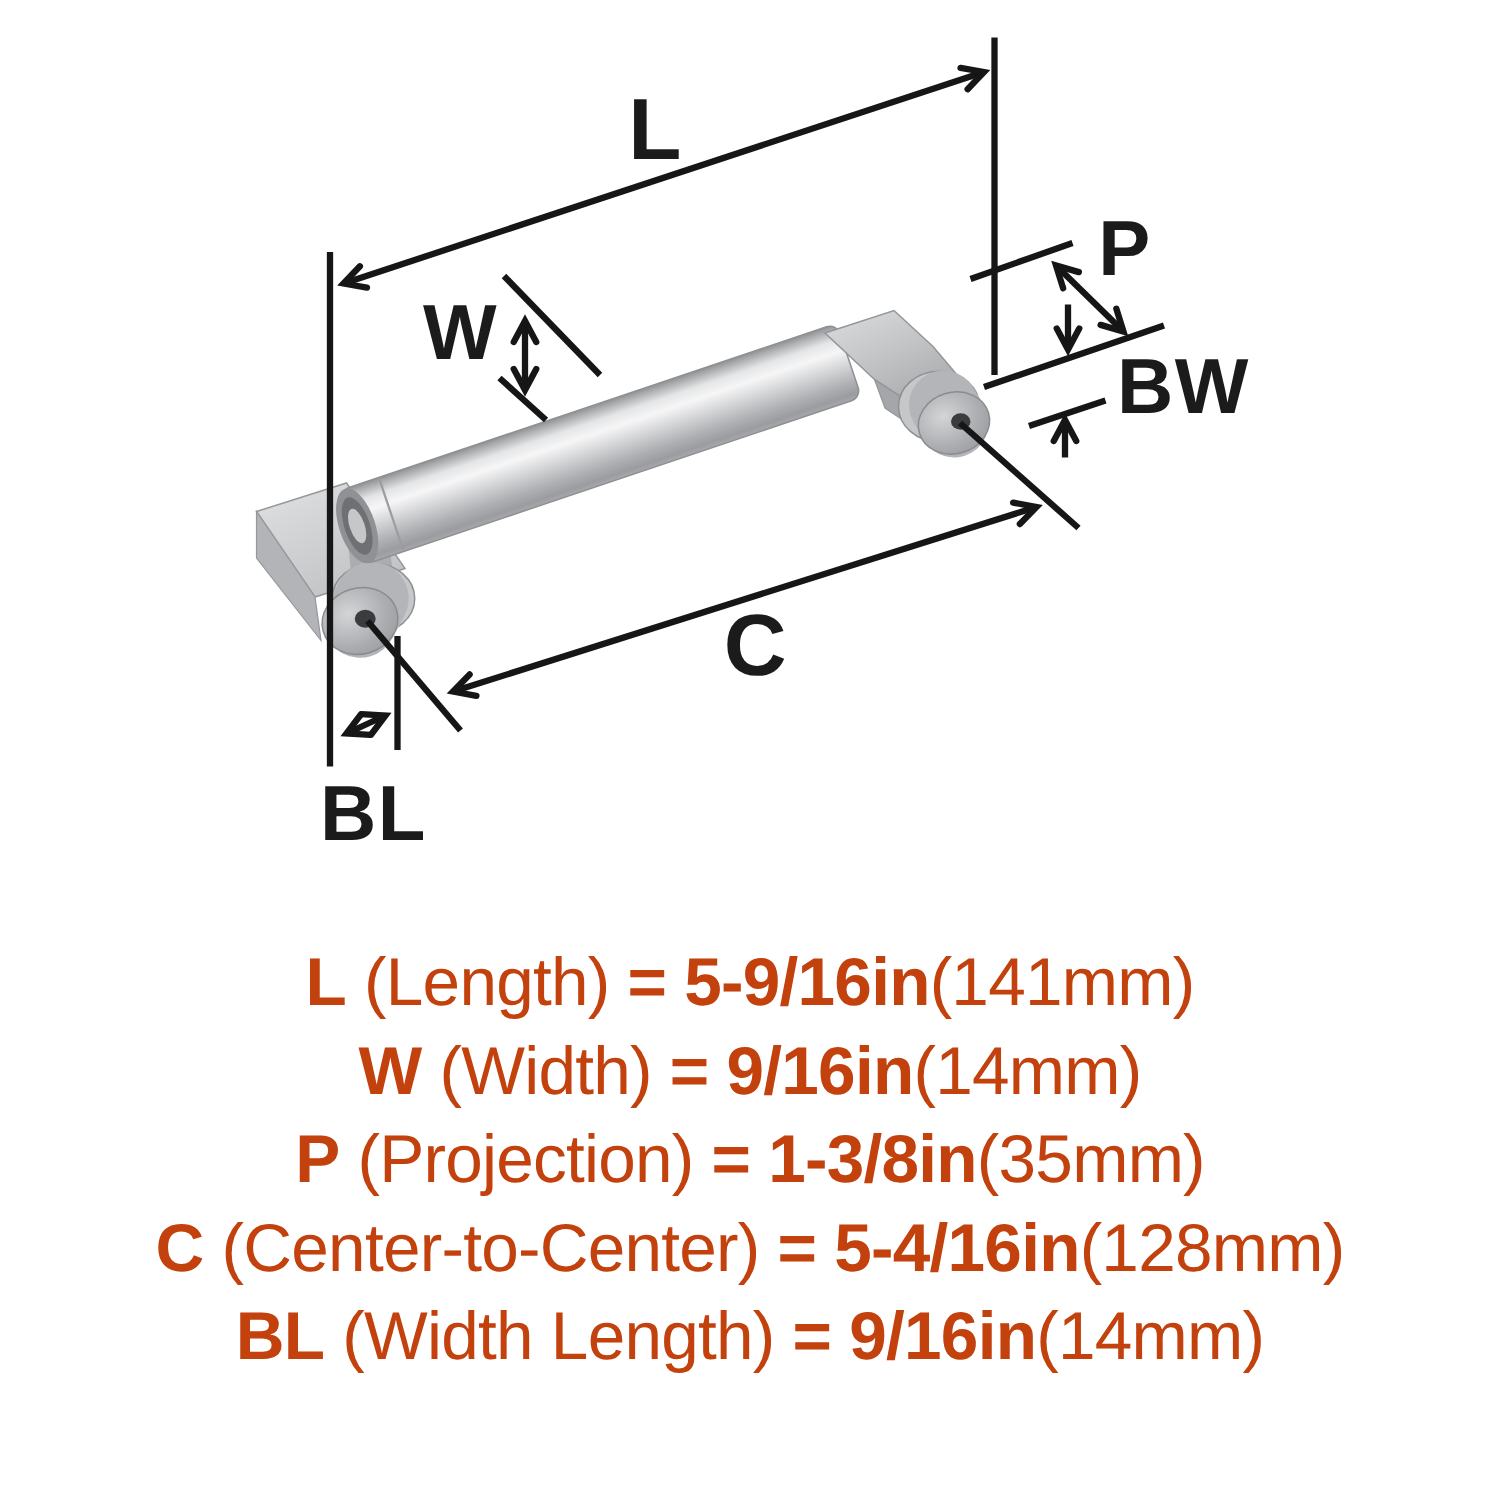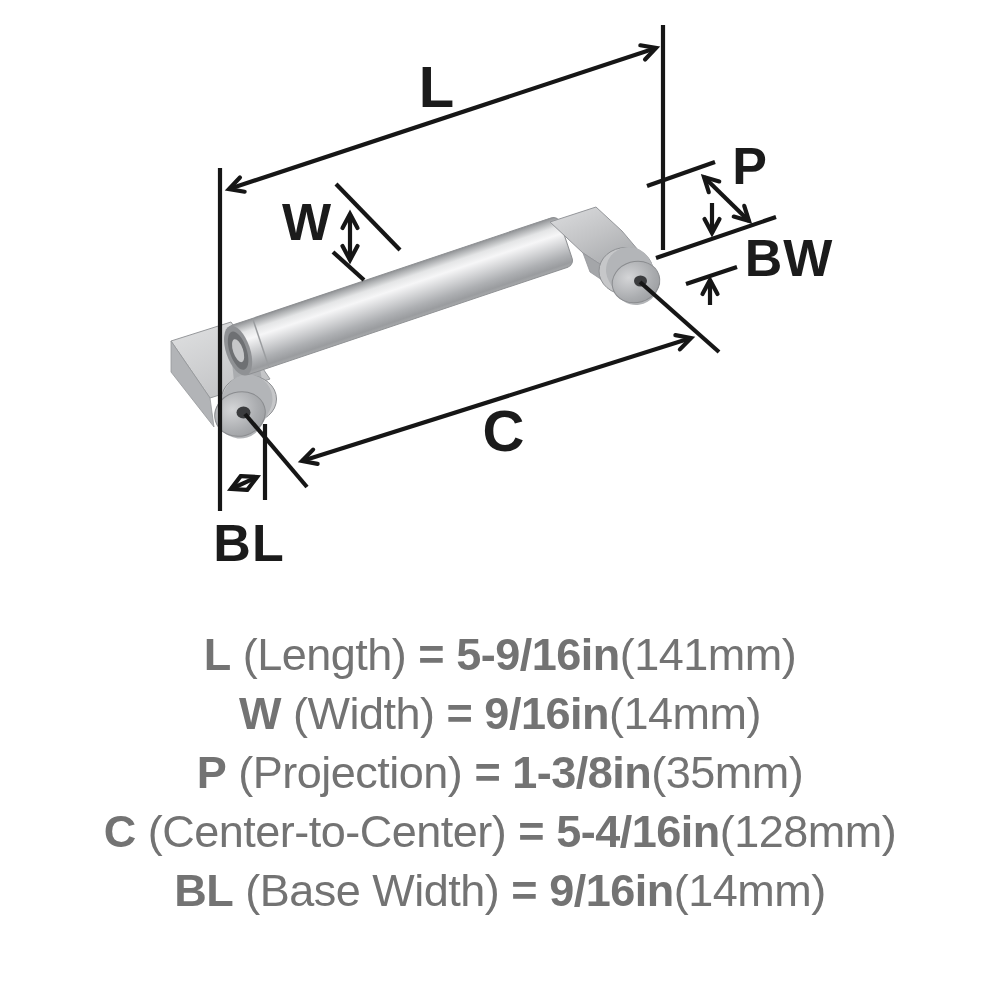--- a/index.html
+++ b/index.html
@@ -24,21 +24,21 @@
   .lab-l {left:437px;top:87px;font-size:58px;}
   .lab-w {left:307px;top:222px;font-size:52px;}
   .lab-p {left:750px;top:166px;font-size:52px;}
   .lab-bw{left:789px;top:258px;font-size:52px;}
   .lab-c {left:504px;top:431px;font-size:58px;}
   .lab-bl{left:249px;top:543px;font-size:52px;}
   .specs{
     position:absolute;left:0;top:625px;width:1000px;
     text-align:center;
     font-size:45px;line-height:59px;
-    color:#737373;
+    color:#c2410c;
     letter-spacing:-0.5px;
     white-space:nowrap;
   }
   .spec-row{height:59px;}
   .b{font-weight:bold;}
 </style>
 </head>
 <body>
 
 <div id="stage">
@@ -139,16 +139,16 @@
   <span class="dim-label lab-p">P</span>
   <span class="dim-label lab-bw">BW</span>
   <span class="dim-label lab-c">C</span>
   <span class="dim-label lab-bl">BL</span>
 
   <div class="specs">
     <div class="spec-row"><span class="b">L</span> <span>(Length)</span> <span class="b">=</span> <span class="b">5-9/16in</span><span>(141mm)</span></div>
     <div class="spec-row"><span class="b">W</span> <span>(Width)</span> <span class="b">=</span> <span class="b">9/16in</span><span>(14mm)</span></div>
     <div class="spec-row"><span class="b">P</span> <span>(Projection)</span> <span class="b">=</span> <span class="b">1-3/8in</span><span>(35mm)</span></div>
     <div class="spec-row"><span class="b">C</span> <span>(Center-to-Center)</span> <span class="b">=</span> <span class="b">5-4/16in</span><span>(128mm)</span></div>
-    <div class="spec-row"><span class="b">BL</span> <span>(Base Width)</span> <span class="b">=</span> <span class="b">9/16in</span><span>(14mm)</span></div>
+    <div class="spec-row"><span class="b">BL</span> <span>(Width Length)</span> <span class="b">=</span> <span class="b">9/16in</span><span>(14mm)</span></div>
   </div>
 
 </div>
 
 </body></html>

